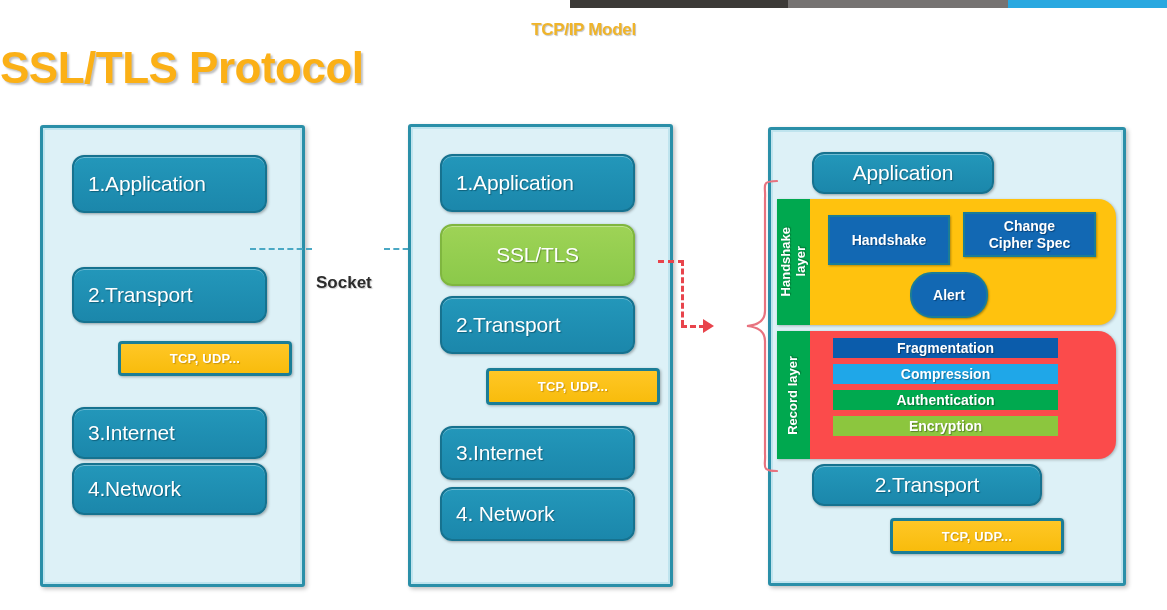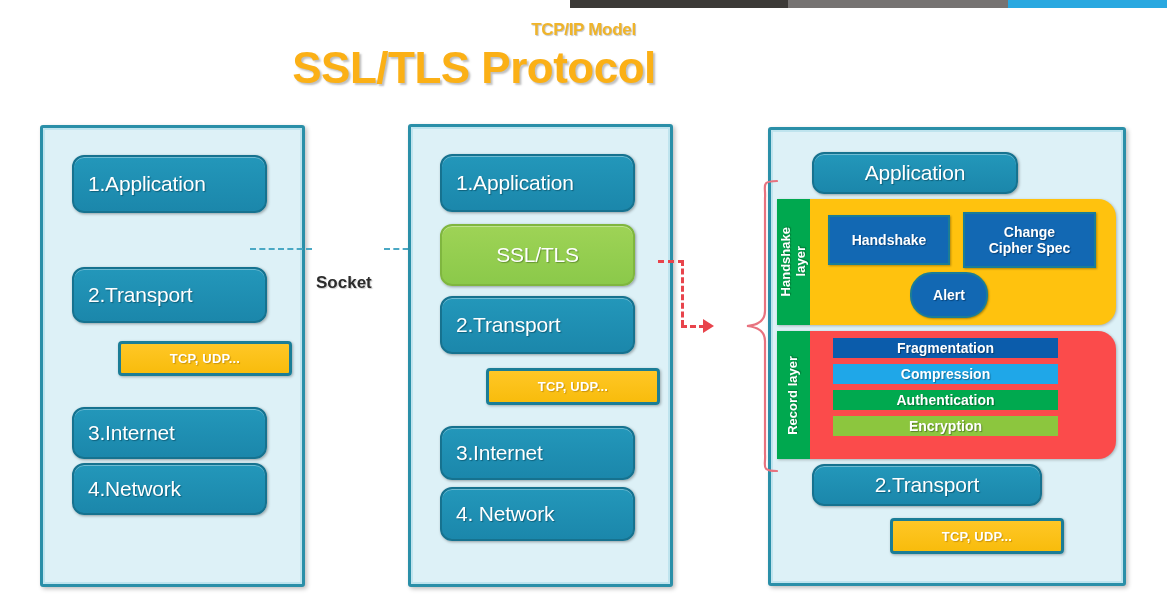--- a/index.html
+++ b/index.html
@@ -20,21 +20,20 @@
   
   .title-small {
     position:absolute; top:20px; left:0; width:1167px;
     text-align:center;
     font-size:17px; font-weight:bold; color:#f0b429;
     letter-spacing:-0.3px;
     text-shadow: 1px 1px 1px rgba(120,120,120,0.45);
   }
   .title-big {
     position:absolute; top:43px; left:0; width:948px;
-    text-align:center;
     font-size:44px; font-weight:bold; color:#fbb016;
     letter-spacing:-0.5px;
     text-shadow: 2px 2px 2px rgba(130,130,130,0.5);
   }
 
   
   .panel {
     position:absolute;
     background:#ddf1f7;
     border:3px solid #2a8fa8;
@@ -208,30 +207,30 @@
   <div class="red-seg red-v" style="left:681px; top:260px; height:66px;"></div>
   <div class="red-seg red-h" style="left:681px; top:325px; width:24px;"></div>
   <div class="red-arrow" style="left:703px; top:319px;"></div>
 
   <div class="panel" id="panel-right"></div>
 
   <svg class="brace" style="left:744px; top:178px;" width="34" height="296" viewBox="0 0 34 296">
     <path d="M33 3 C16 3 22 8 21 20 L21 133 C21 143 14 147 3 148 C14 149 21 153 21 163 L21 276 C22 288 16 293 33 293" fill="none" stroke="#e8737f" stroke-width="2.2" stroke-linecap="round"></path>
   </svg>
 
-  <div class="layer-box center" style="left:812px; top:152px; width:206px; height:42px; font-size:21px;">Application</div>
+  <div class="layer-box center" style="left:812px; top:152px; width:182px; height:42px; font-size:21px;">Application</div>
 
   <div class="handshake-wrap" style="left:777px; top:199px; width:339px; height:126px;"></div>
   <div class="vlabel" style="left:777px; top:199px; width:33px; height:126px;">
     <span><b>Handshake</b><br><b>layer</b></span>
   </div>
 
   <div class="blue-chip" style="left:828px; top:215px; width:122px; height:50px;">Handshake</div>
 
-  <div class="blue-chip" style="left:963px; top:212px; width:133px; height:56px;">
+  <div class="blue-chip" style="left:963px; top:212px; width:133px; height:45px;">
     <span>Change<br>Cipher&nbsp;Spec</span>
   </div>
 
   <div class="blue-chip" style="left:910px; top:272px; width:78px; height:46px;border-radius:22px;">Alert</div>
 
   <div class="record-wrap" style="left:777px; top:331px; width:339px; height:128px;"></div>
   <div class="vlabel" style="left:777px; top:331px; width:33px; height:128px;">
     <span><b>Record layer</b></span>
   </div>
 

